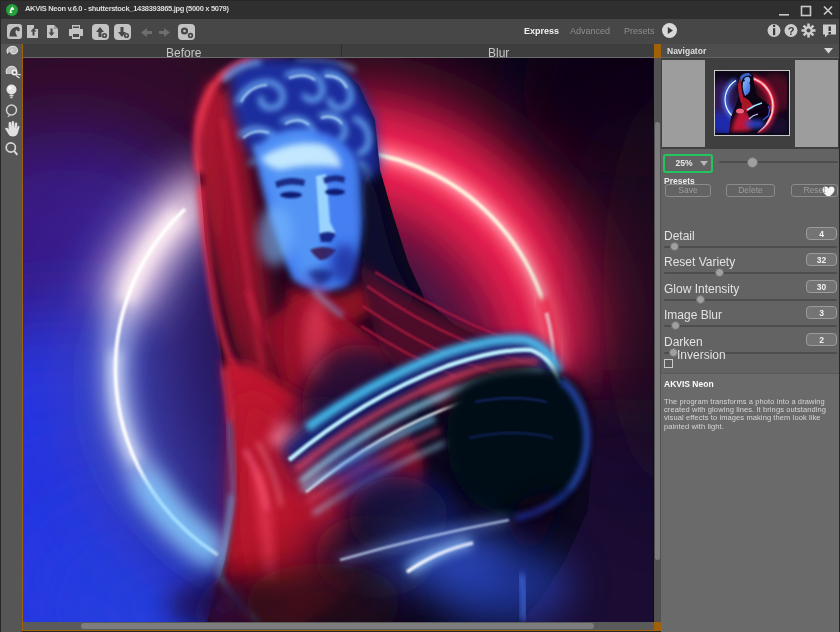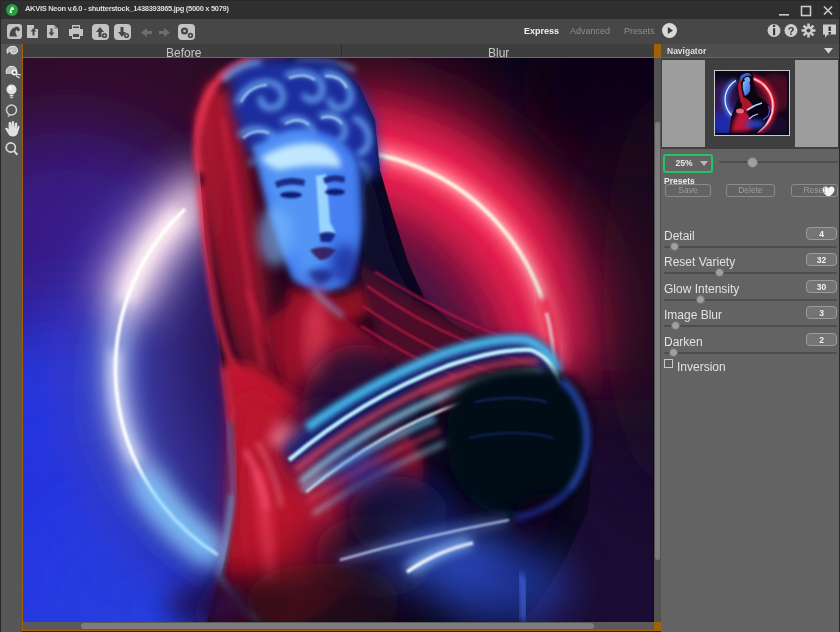--- a/index.html
+++ b/index.html
@@ -410,15 +410,19 @@
       <div class="sthumb" style="left:35px;top:251px"></div>
     <div class="slabel" style="top:264px">Image Blur</div>
       <div class="valbox" style="top:262px">3</div>
     <div class="strack" style="top:281px"></div>
       <div class="sthumb" style="left:10px;top:277px"></div>
     <div class="slabel" style="top:291px">Darken</div>
       <div class="valbox" style="top:289px">2</div>
     <div class="strack" style="top:308px"></div>
       <div class="sthumb" style="left:8px;top:304px"></div>
     <div class="abs" style="left:3px;top:315px;width:9px;height:9px;border:1px solid #c9c9c9;background:#5d5d5d;box-sizing:border-box"></div>
-    <div class="slabel" style="left:16px;top:316px">Inversion</div>
+    <div class="slabel" style="left:16px;top:304px">Inversion</div>
+    <div id="hint">
+      <h4>AKVIS Neon</h4>
+      <p>The program transforms a photo into a drawing<br>created with glowing lines. It brings outstanding<br>visual effects to images making them look like<br>painted with light.</p>
+    </div>
   </div>
 </div>
 
 </body></html>

